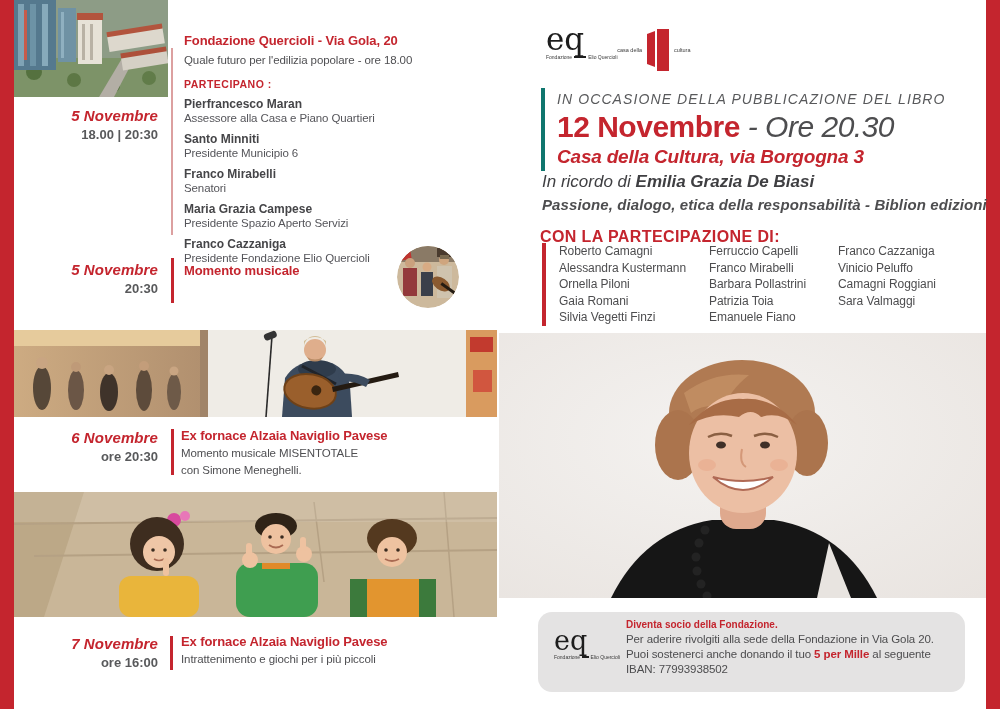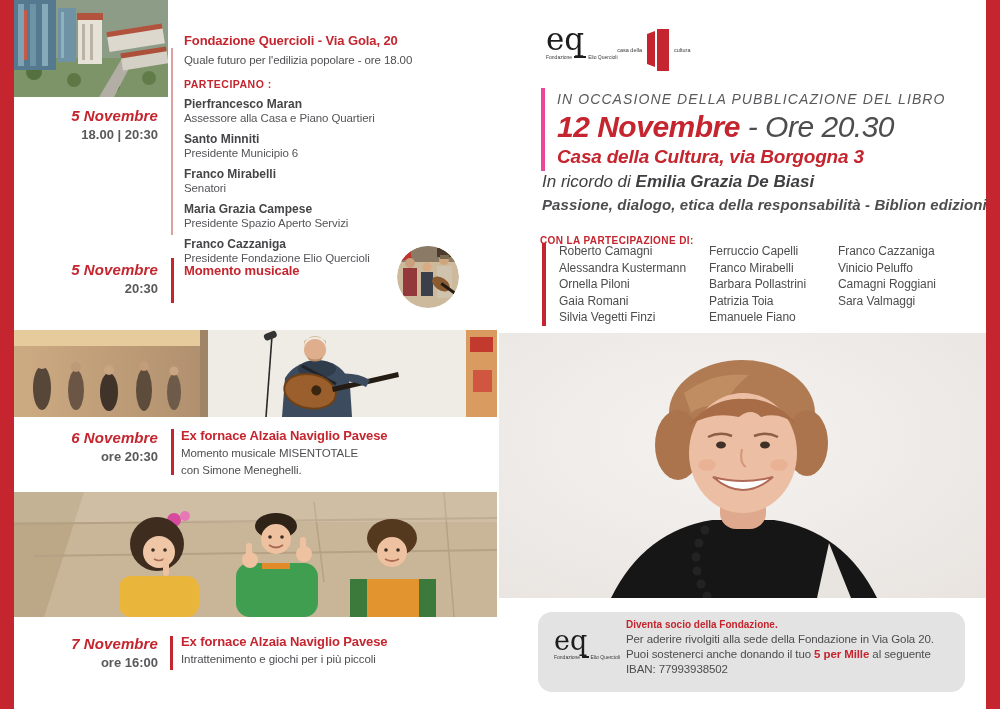--- a/index.html
+++ b/index.html
@@ -48,31 +48,31 @@
   
   .logo-eq{position:absolute;}
   .eq-hdr{left:546px;top:27px;width:76px;}
   .eq-text{font-family:"DejaVu Serif",serif;font-size:31px;color:#1d1d1d;line-height:.82;}
   .eq-sub{display:flex;align-items:center;gap:2px;font-size:5px;color:#3a3a3a;margin-top:2px;white-space:nowrap;}
   .eq-rule{display:inline-block;width:12px;height:0;border-top:2px solid #1d1d1d;}
 
   .logo-casa{position:absolute;left:610px;top:29px;display:flex;align-items:center;gap:4px;}
   .casa-txt{font-size:5.5px;color:#3a3a3a;white-space:nowrap;}
 
-  .title-block{position:absolute;left:541px;top:88px;border-left:4px solid #ec4899;padding:3px 0 3px 12px;}
+  .title-block{position:absolute;left:541px;top:88px;border-left:4px solid #0f766e;padding:3px 0 3px 12px;}
   .occasion{font-style:italic;font-size:14px;color:#58595b;letter-spacing:1.1px;white-space:nowrap;}
   .event-line{margin-top:3px;white-space:nowrap;}
-  .ev-date{font-style:italic;font-weight:700;font-size:30px;color:#c4252e;letter-spacing:-.5px;text-align:right;}
+  .ev-date{font-weight:700;font-size:30px;color:#c4252e;letter-spacing:-.5px;text-align:right;}
   .ev-rest{font-style:italic;font-size:30px;font-weight:400;color:#4d4d4f;letter-spacing:-.5px;}
   .venue{font-style:italic;font-weight:700;font-size:19px;color:#c4252e;margin-top:2px;letter-spacing:-.2px;white-space:nowrap;}
 
   .memory{position:absolute;left:542px;top:172px;font-style:italic;font-size:17px;color:#3f3f42;white-space:nowrap;}
   .mem-name{font-weight:700;}
   .book-line{position:absolute;left:542px;top:196px;font-style:italic;font-weight:700;font-size:15px;color:#4d4d4f;letter-spacing:.1px;white-space:nowrap;}
-  .part-heading{position:absolute;left:540px;top:235px;font-weight:700;font-size:10px;color:#c4252e;letter-spacing:.4px;}
+  .part-heading{position:absolute;left:540px;top:228px;font-weight:700;font-size:16px;color:#c4252e;letter-spacing:.4px;}
   .names-block{position:absolute;left:542px;top:243px;display:flex;border-left:4px solid #c4252e;padding-left:13px;}
   .ncol{font-size:12px;color:#4d4d4f;letter-spacing:-.05px;}
   .c1{width:150px;}
   .c2{width:129px;}
   .nline{line-height:16.6px;white-space:nowrap;}
 
   .footer-box{position:absolute;left:538px;top:612px;width:427px;height:80px;background:#e4e3e3;border-radius:14px;}
   .eq-ftr{left:16px;top:18px;width:66px;}
   .eq-ftr .eq-text{font-size:27px;}
   .ftr-text{position:absolute;left:88px;top:7px;width:332px;}

